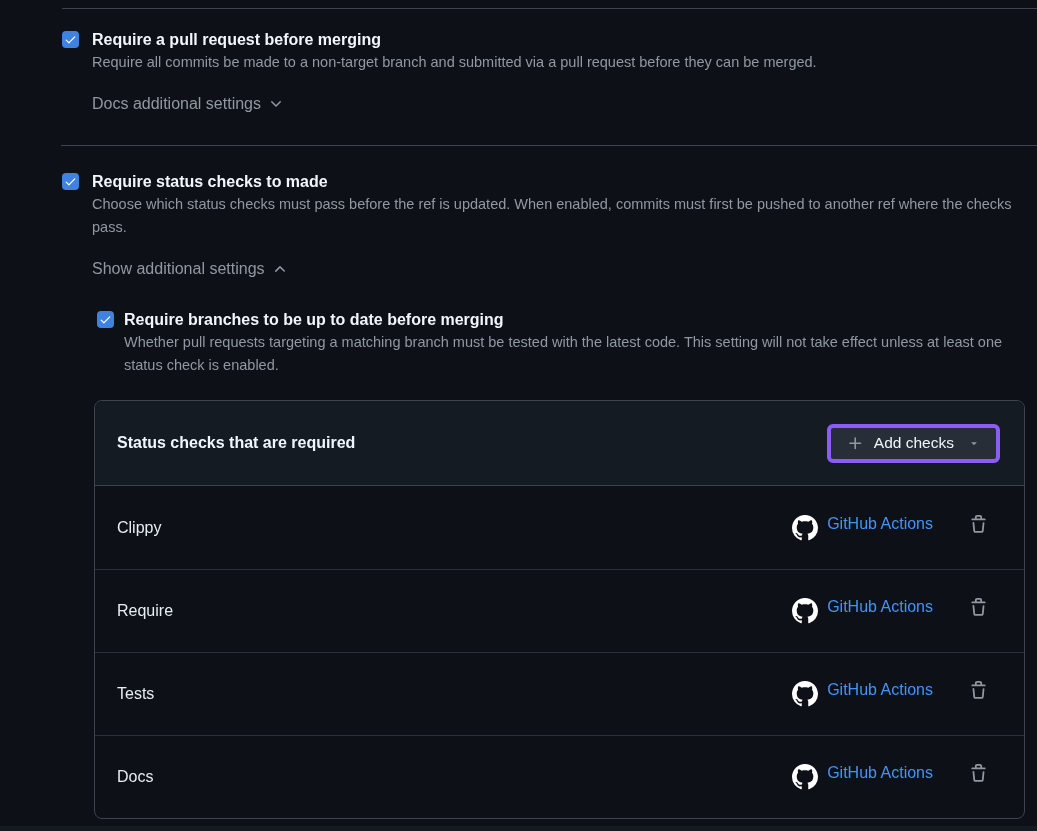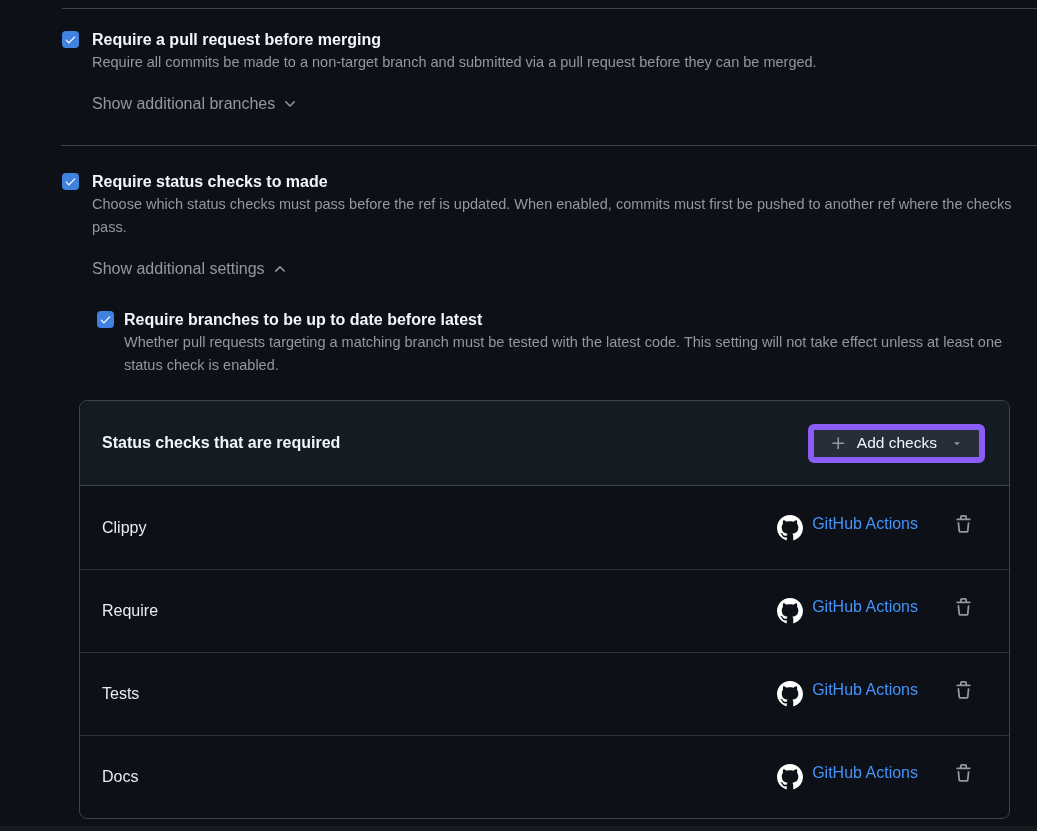--- a/index.html
+++ b/index.html
@@ -48,42 +48,42 @@
     margin-top:21px;
     display:inline-flex; align-items:center; gap:7px;
     font-size:16px; color:#9198a1;
     background:none; border:none; cursor:pointer;
     font-family:"Liberation Sans", sans-serif;
   }
   .toggle-link svg { width:16px; height:16px; fill:#9198a1; }
 
   
   .panel {
-    position:absolute; left:79px; top:400px; width:931px;
+    position:absolute; left:94px; top:400px; width:931px;
     background:#0d1117;
     border:1px solid #3d444d;
     border-radius:8px;
     overflow:hidden;
   }
   .panel-header {
     height:85px;
     background:#151b23;
     border-bottom:1px solid #3d444d;
     display:flex; align-items:center; justify-content:space-between;
     padding:0 24px 0 22px;
   }
   .panel-title { font-size:16px; font-weight:bold; color:#f0f6fc; }
 
   .add-checks-btn {
     height:39px;
     display:inline-flex; align-items:center;
     padding:0 16px;
     gap:10px;
     background:#272e38;
-    border:6px solid #8b5cf6;
+    border:4px solid #8b5cf6;
     border-radius:6px;
     color:#f0f6fc; font-size:15.5px;
     font-family:"Liberation Sans", sans-serif;
     cursor:pointer;
   }
   .add-checks-btn .plus { width:17px; height:17px; fill:#9198a1; }
   .add-checks-btn .caret { width:12px; height:12px; fill:#9198a1; margin-left:4px; }
 
   .check-row {
     height:83px;
@@ -123,21 +123,21 @@
   <div class="setting setting-1">
     <span class="checkbox">
       <svg viewBox="0 0 16 16">
           <path d="M13.78 4.22a.75.75 0 0 1 0 1.06l-7.25 7.25a.75.75 0 0 1-1.06 0L2.22 9.28a.751.751 0 0 1 .018-1.042.751.751 0 0 1 1.042-.018L6 10.94l6.72-6.72a.75.75 0 0 1 1.06 0Z"></path>
         </svg>
     </span>
     <div class="setting-body">
       <div class="setting-title">Require a pull request before merging</div>
       <div class="setting-desc">Require all commits be made to a non-target branch and submitted via a pull request before they can be merged.</div>
       <button class="toggle-link">
-        <span>Show additional branches</span>
+        <span>Docs additional settings</span>
         <svg viewBox="0 0 16 16">
             <path d="M12.78 5.22a.749.749 0 0 1 0 1.06l-4.25 4.25a.749.749 0 0 1-1.06 0L3.22 6.28a.749.749 0 1 1 1.06-1.06L8 8.939l3.72-3.719a.749.749 0 0 1 1.06 0Z"></path>
           </svg>
       </button>
     </div>
   </div>
 
   <div class="divider divider-2"></div>
 
   <div class="setting setting-2">
@@ -158,21 +158,21 @@
     </div>
   </div>
 
   <div class="setting setting-3">
     <span class="checkbox">
       <svg viewBox="0 0 16 16">
           <path d="M13.78 4.22a.75.75 0 0 1 0 1.06l-7.25 7.25a.75.75 0 0 1-1.06 0L2.22 9.28a.751.751 0 0 1 .018-1.042.751.751 0 0 1 1.042-.018L6 10.94l6.72-6.72a.75.75 0 0 1 1.06 0Z"></path>
         </svg>
     </span>
     <div class="setting-body">
-      <div class="setting-title">Require branches to be up to date before latest</div>
+      <div class="setting-title">Require branches to be up to date before merging</div>
       <div class="setting-desc">Whether pull requests targeting a matching branch must be tested with the latest code. This setting will not take effect unless at least one status check is enabled.</div>
     </div>
   </div>
 
   <div class="panel">
     <div class="panel-header">
       <div class="panel-title">Status checks that are required</div>
       <button class="add-checks-btn">
         <svg class="plus" viewBox="0 0 16 16">
             <path d="M7.75 2a.75.75 0 0 1 .75.75V7h4.25a.75.75 0 0 1 0 1.5H8.5v4.25a.75.75 0 0 1-1.5 0V8.5H2.75a.75.75 0 0 1 0-1.5H7V2.75A.75.75 0 0 1 7.75 2Z"></path>

